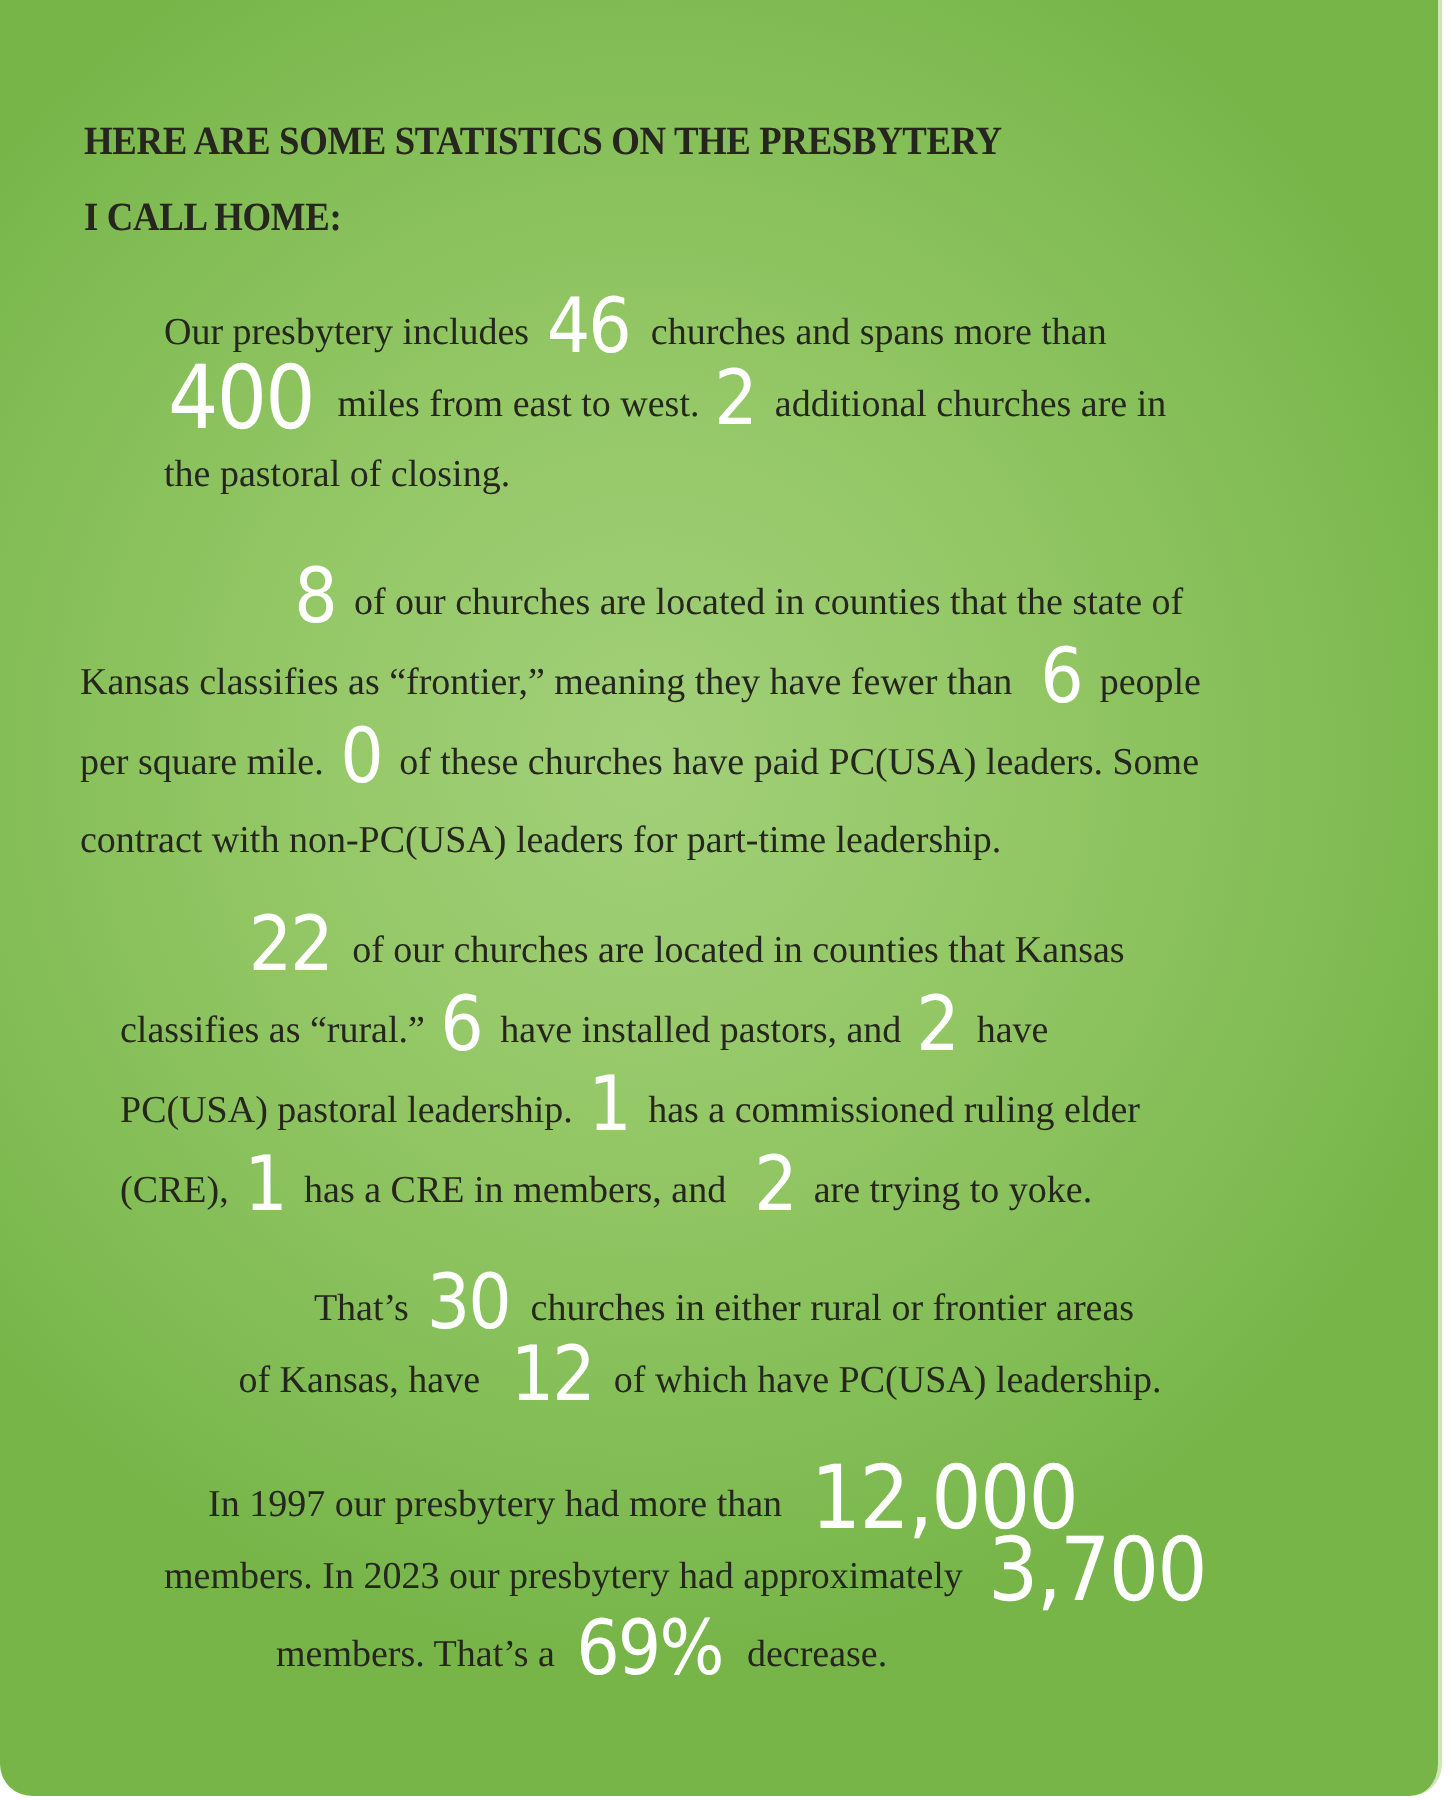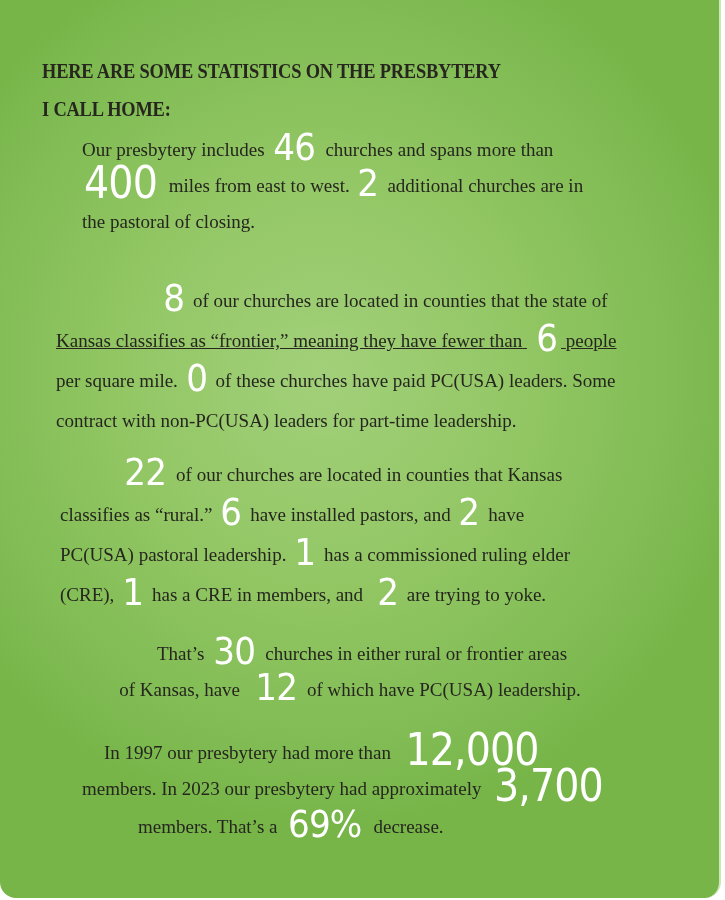--- a/index.html
+++ b/index.html
@@ -70,41 +70,41 @@
 </head>
 <body>
 
 <div class="panel">
 
   <div class="headline">
     <div>HERE ARE SOME STATISTICS ON THE PRESBYTERY</div>
     <div>I CALL HOME:</div>
   </div>
 
-  <div class="para" style="left:82px; top:132px;">
+  <div class="para" style="left:82px; top:148px;">
     <span class="line">
       <span>Our presbytery includes</span>
       <span class="num">46</span>
       <span>churches and spans more than</span>
     </span>
     <span class="line" style="margin-left:-2px;">
       <span class="num big" style="margin-left:0;">400</span>
       <span>miles from east to west.</span>
       <span class="num">2</span>
       <span>additional churches are in</span>
     </span>
     <span class="line">the pastoral of closing.</span>
   </div>
 
-  <div class="para" style="left:56px; top:283px;">
+  <div class="para" style="left:40px; top:283px;">
     <span class="line" style="padding-left:104px;">
       <span class="num">8</span>
       <span>of our churches are located in counties that the state of</span>
     </span>
-    <span class="line" style="margin-top:4px;text-decoration:underline;">
+    <span class="line" style="margin-top:4px;">
       <span>Kansas classifies as “frontier,” meaning they have fewer than</span>
       <span class="num" style="margin-left:8px;">6</span>
       <span>people</span>
     </span>
     <span class="line" style="margin-top:4px;">
       <span>per square mile.</span>
       <span class="num">0</span>
       <span>of these churches have paid PC(USA) leaders. Some</span>
     </span>
     <span class="line" style="margin-top:4px;">contract with non-PC(USA) leaders for part-time leadership.</span>

